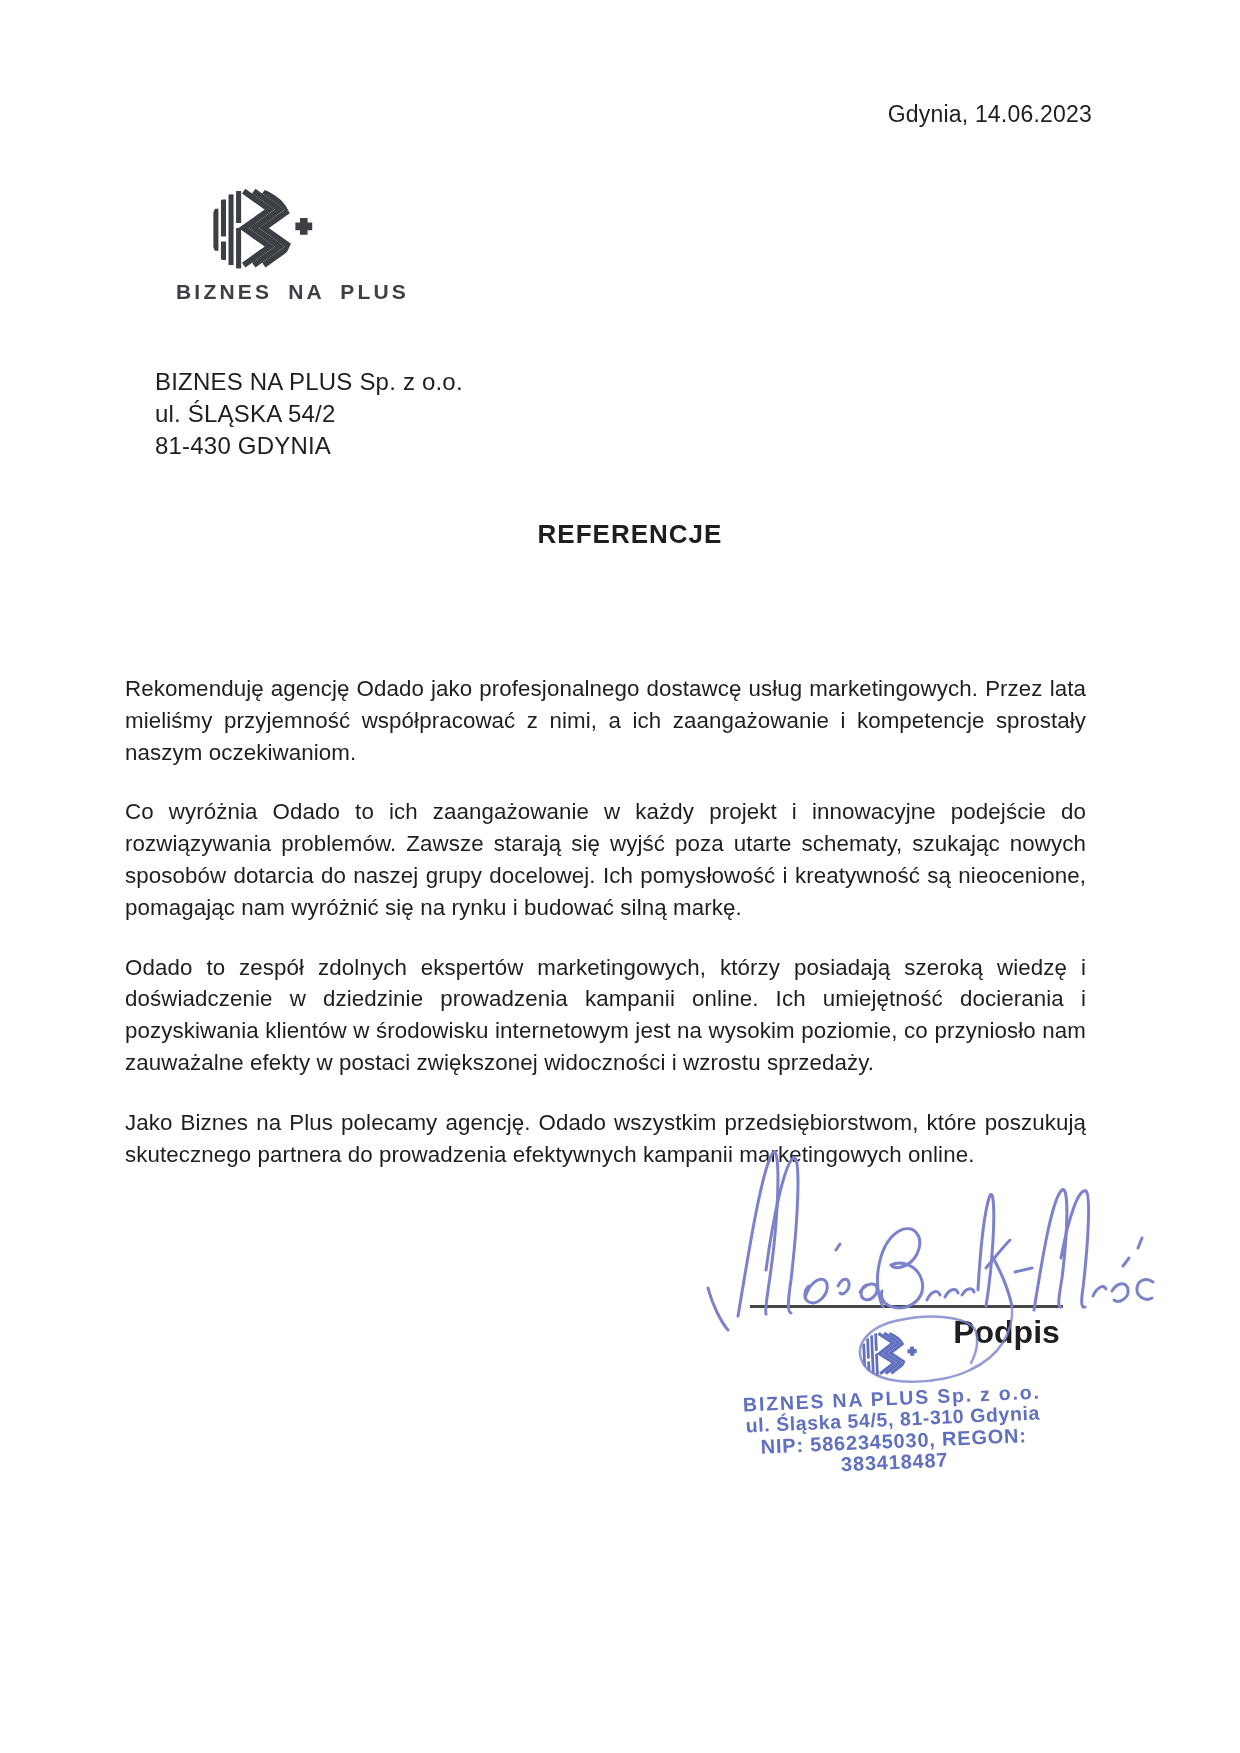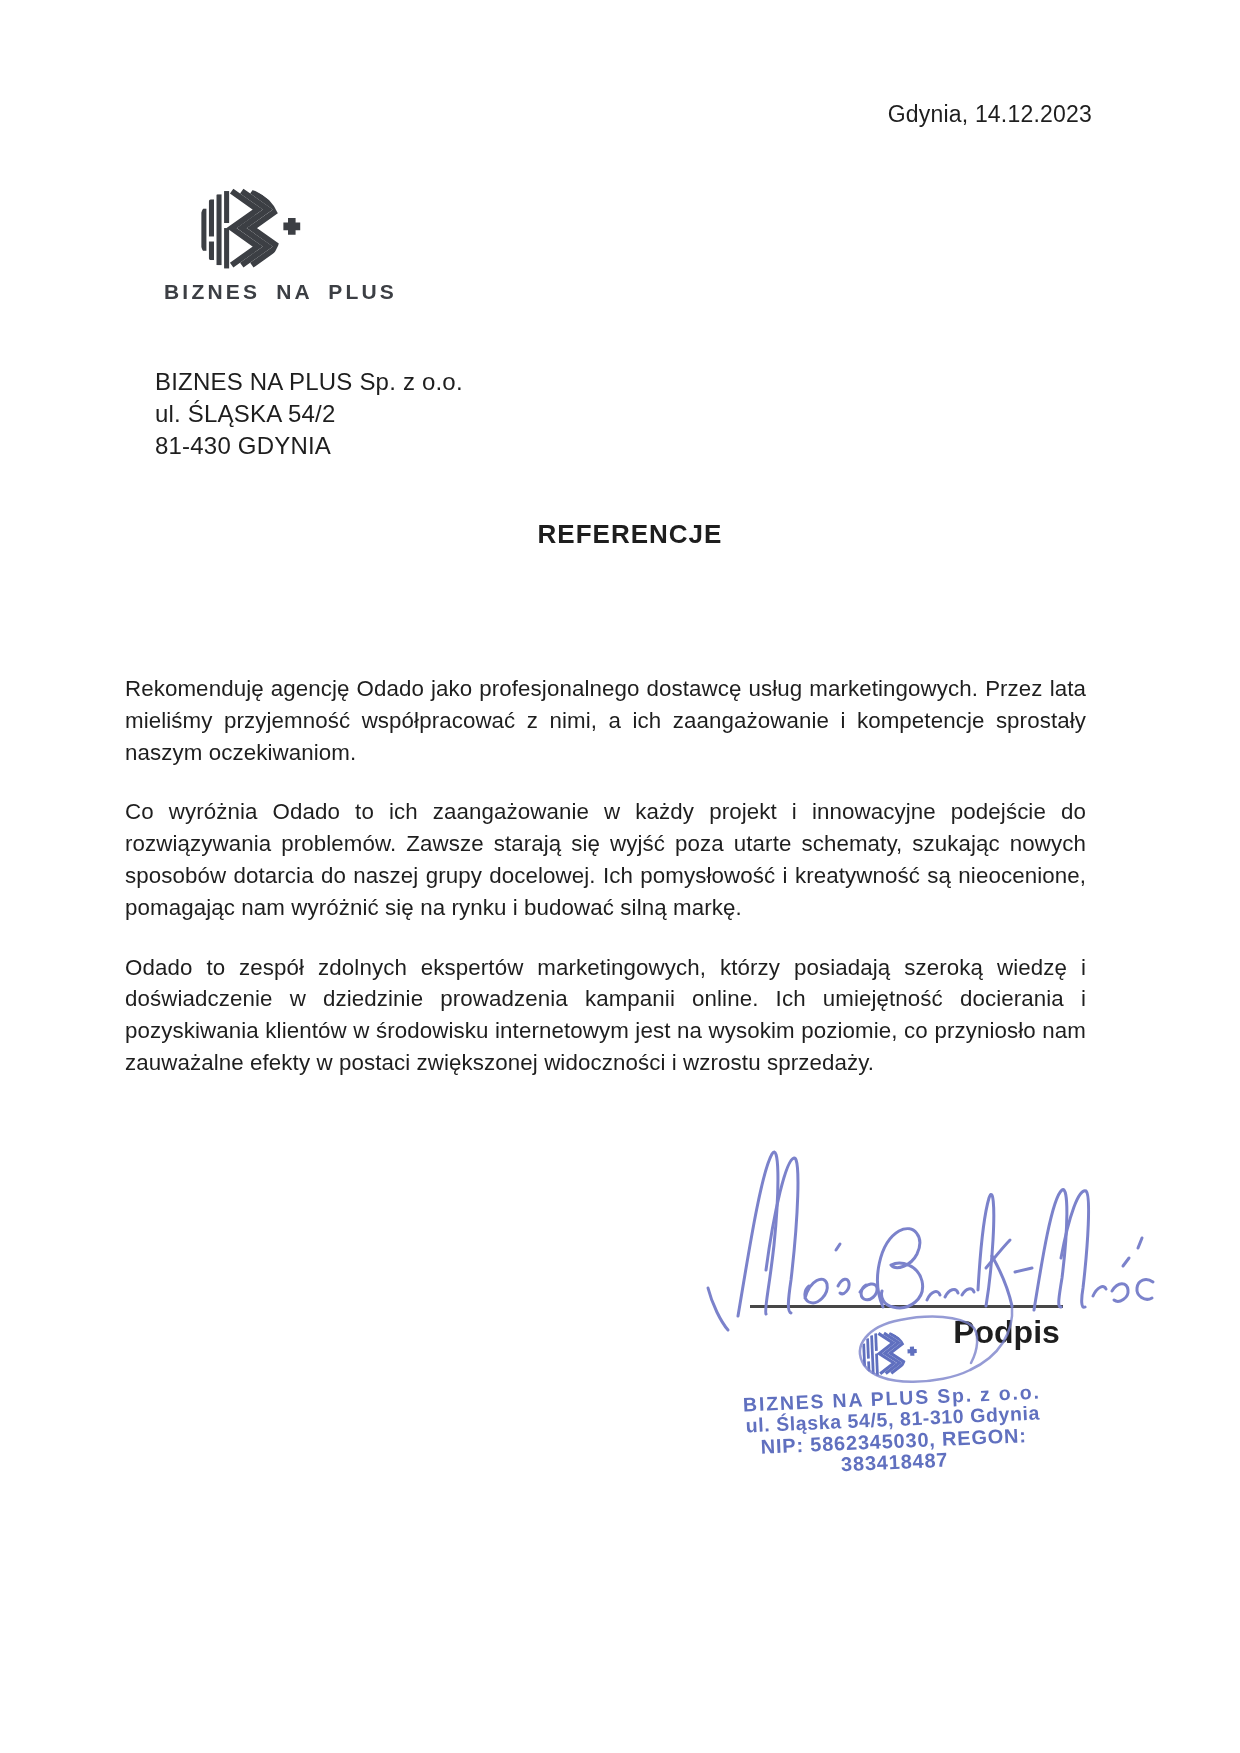--- a/index.html
+++ b/index.html
@@ -9,21 +9,21 @@
     margin:0 auto;
     background:#ffffff;
     font-family:"Liberation Sans", sans-serif;
     color:var(--ink,#1e1e1e);
     overflow:hidden;
   }
   .date-line{
     position:absolute;top:101px;right:148px;
     font-size:23px;letter-spacing:0.2px;
   }
-  .logo-block{position:absolute;left:164px;top:186px;width:240px;}
+  .logo-block{position:absolute;left:176px;top:186px;width:240px;}
   .logo-mark{display:block;color:var(--logo,#3c3f44);}
   .logo-block .logo-mark{width:106px;margin-left:34px;}
   .logo-wordmark{
     margin-top:7px;font-weight:bold;font-size:21px;
     letter-spacing:3.2px;word-spacing:7px;white-space:nowrap;
     color:var(--logo,#3c3f44);
   }
   .sender{
     position:absolute;left:155px;top:366px;
     font-size:24px;line-height:32px;letter-spacing:0.2px;
@@ -63,21 +63,21 @@
     color:var(--signature-ink,#7b82cb);
   }
   .signature-svg path{fill:none;stroke:currentColor;stroke-width:3;stroke-linecap:round;stroke-linejoin:round;}
   .signature-svg path.flourish{stroke-width:2.5;opacity:0.8;}
 </style>
 </head>
 <body>
 
 <div class="page">
 
-  <div class="date-line">Gdynia, 14.12.2023</div>
+  <div class="date-line">Gdynia, 14.06.2023</div>
 
   <div class="logo-block">
     <svg class="logo-mark" viewBox="0 0 126 104" aria-hidden="true">
       <defs>
           <clipPath id="clip-logo-1">
             <circle cx="49" cy="52" r="50"></circle>
           </clipPath>
         </defs>
       <g clip-path="url(#clip-logo-1)">
         <rect x="4" y="27" width="6" height="50" fill="currentColor"></rect>
@@ -100,20 +100,21 @@
     <div>ul. ŚLĄSKA 54/2</div>
     <div>81-430 GDYNIA</div>
   </div>
 
   <h1 class="letter-title">REFERENCJE</h1>
 
   <div class="letter-body">
     <p>Rekomenduję agencję Odado jako profesjonalnego dostawcę usług marketingowych. Przez lata mieliśmy przyjemność współpracować z nimi, a ich zaangażowanie i kompetencje sprostały naszym oczekiwaniom.</p>
     <p>Co wyróżnia Odado to ich zaangażowanie w każdy projekt i innowacyjne podejście do rozwiązywania problemów. Zawsze starają się wyjść poza utarte schematy, szukając nowych sposobów dotarcia do naszej grupy docelowej. Ich pomysłowość i kreatywność są nieocenione, pomagając nam wyróżnić się na rynku i budować silną markę.</p>
     <p>Odado to zespół zdolnych ekspertów marketingowych, którzy posiadają szeroką wiedzę i doświadczenie w dziedzinie prowadzenia kampanii online. Ich umiejętność docierania i pozyskiwania klientów w środowisku internetowym jest na wysokim poziomie, co przyniosło nam zauważalne efekty w postaci zwiększonej widoczności i wzrostu sprzedaży.</p>
+    <p>Jako Biznes na Plus polecamy agencję. Odado wszystkim przedsiębiorstwom, które poszukują skutecznego partnera do prowadzenia efektywnych kampanii marketingowych online.</p>
   </div>
 
   <div class="sig-line"></div>
   <div class="podpis-label">Podpis</div>
 
   <div class="stamp">
     <svg class="logo-mark" viewBox="0 0 126 104" aria-hidden="true">
       <defs>
           <clipPath id="clip-logo-2">
             <circle cx="49" cy="52" r="50"></circle>

